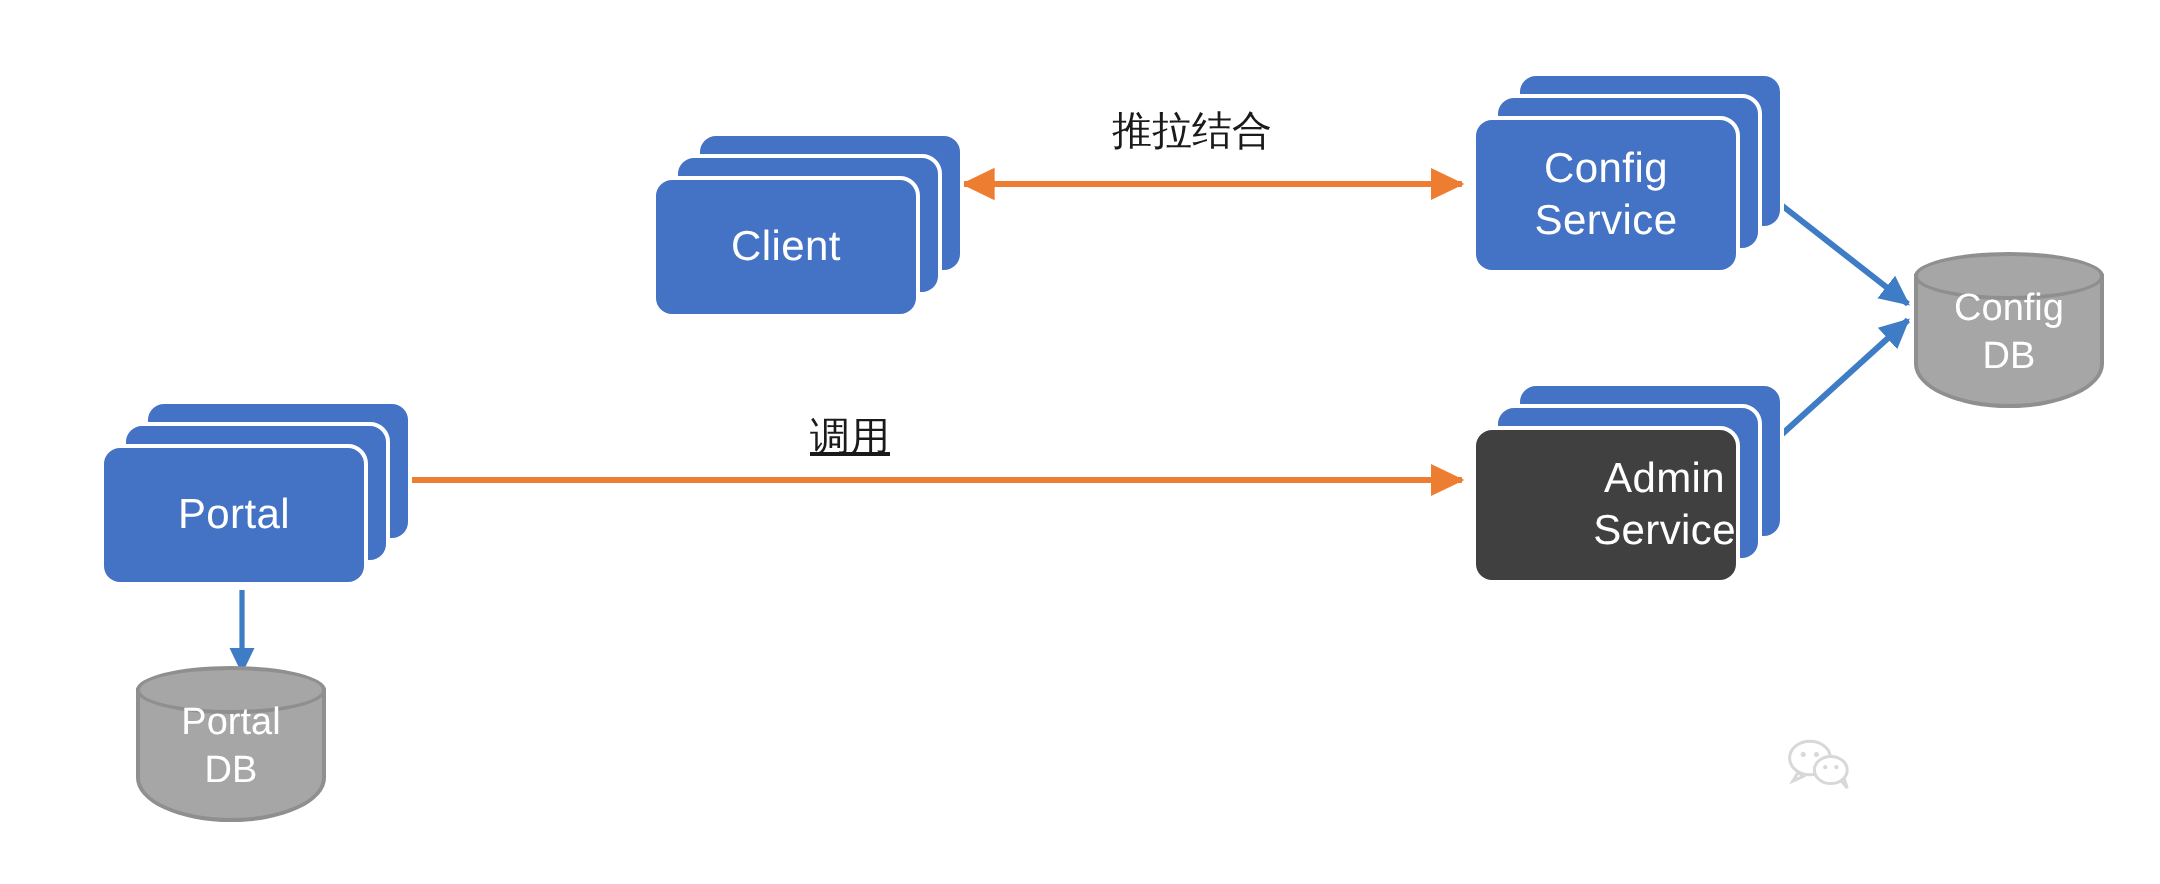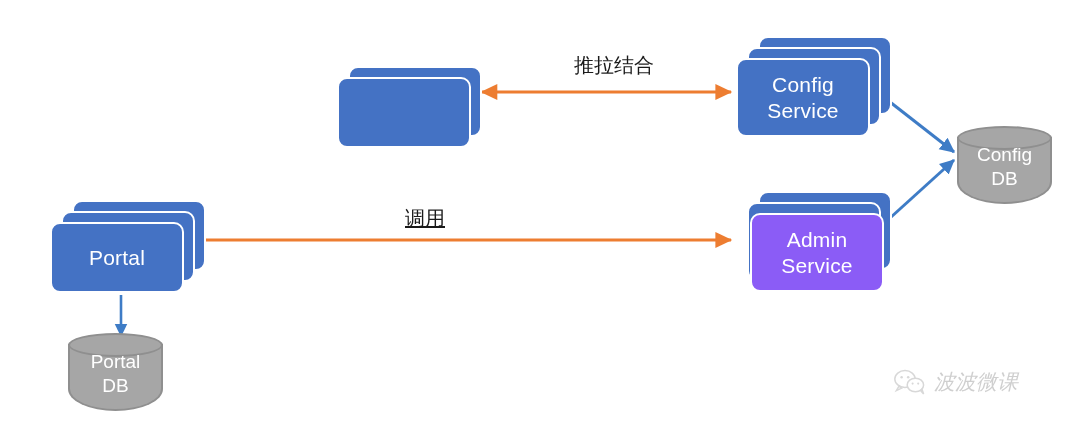--- a/index.html
+++ b/index.html
@@ -139,20 +139,23 @@
     <line x1="890" y1="102" x2="954" y2="152" stroke="#3E7CC6" stroke-width="3" marker-end="url(#arrow-blue-end)"></line>
 
     <line x1="890" y1="218" x2="954" y2="160" stroke="#3E7CC6" stroke-width="3" marker-end="url(#arrow-blue-end)"></line>
 
     <line x1="121" y1="295" x2="121" y2="336" stroke="#3E7CC6" stroke-width="2.6" marker-end="url(#arrow-blue-end)"></line>
   </svg>
 
   <div class="node" style="left:326px; top:66px; width:156px; height:93px;">
     <div class="layer back2" style="left:22px; top:0px;  width:134px; height:71px; background:#4472C4;"></div>
     <div class="layer back1" style="left:11px; top:11px; width:134px; height:71px; background:#4472C4;"></div>
+    <div class="layer front" style="left:0px;  top:22px; width:134px; height:71px; background:#4472C4;">
+      <span class="node-label">Client</span>
+    </div>
   </div>
 
   <div class="node" style="left:736px; top:36px; width:156px; height:101px;">
     <div class="layer back2" style="left:22px; top:0px;  width:134px; height:79px; background:#4472C4;"></div>
     <div class="layer back1" style="left:11px; top:11px; width:134px; height:79px; background:#4472C4;"></div>
     <div class="layer front" style="left:0px;  top:22px; width:134px; height:79px; background:#4472C4;">
       <span class="node-label">Config
 Service</span>
     </div>
   </div>
@@ -161,53 +164,52 @@
     <div class="layer back2" style="left:22px; top:0px;  width:134px; height:71px; background:#4472C4;"></div>
     <div class="layer back1" style="left:11px; top:11px; width:134px; height:71px; background:#4472C4;"></div>
     <div class="layer front" style="left:0px;  top:22px; width:134px; height:71px; background:#4472C4;">
       <span class="node-label">Portal</span>
     </div>
   </div>
 
   <div class="node" style="left:736px; top:191px; width:156px; height:101px;">
     <div class="layer back2" style="left:22px; top:0px;  width:134px; height:79px; background:#4472C4;"></div>
     <div class="layer back1" style="left:11px; top:11px; width:134px; height:79px; background:#4472C4;"></div>
-    <div class="layer front" style="left:14px;  top:22px; width:134px; height:79px; background:#8b5cf6;">
+    <div class="layer front" style="left:0px;  top:22px; width:134px; height:79px; background:#404040;justify-content:flex-end;">
       <span class="node-label">Admin
 Service</span>
     </div>
   </div>
 
   <div class="cylinder" style="left:957px; top:126px; width:95px; height:78px;">
     <div class="cyl-body" style="top:11px; width:95px; height:67px;"></div>
     <div class="cyl-top" style="width:95px; height:24px;"></div>
     <div class="cyl-label" style="top:17px;">Config
 DB</div>
   </div>
 
   <div class="cylinder" style="left:68px; top:333px; width:95px; height:78px;">
     <div class="cyl-body" style="top:11px; width:95px; height:67px;"></div>
     <div class="cyl-top" style="width:95px; height:24px;"></div>
     <div class="cyl-label" style="top:17px;">Portal
 DB</div>
   </div>
 
-  <div class="edge-label" style="left:574px; top:52px;">推拉结合</div>
+  <div class="edge-label" style="left:556px; top:52px;">推拉结合</div>
 
   <div class="edge-label" style="left:405px; top:205px;text-decoration:underline;">调用</div>
 
   <div class="watermark" style="left:893px; top:368px;">
     <svg width="34" height="28" viewBox="0 0 34 28" xmlns="http://www.w3.org/2000/svg">
 
       <ellipse cx="12" cy="11" rx="10.2" ry="8.4" fill="none" stroke="#d8d8d8" stroke-width="1.5"></ellipse>
       <path d="M6,18.2 L3.4,22.6 L8.6,20.2 Z" fill="none" stroke="#d8d8d8" stroke-width="1.5"></path>
       <circle cx="8.6" cy="9.2" r="1.25" fill="#d8d8d8"></circle>
       <circle cx="15.2" cy="9.2" r="1.25" fill="#d8d8d8"></circle>
 
       <ellipse cx="22.4" cy="17" rx="8.2" ry="6.8" fill="#ffffff" stroke="#d8d8d8" stroke-width="1.5"></ellipse>
       <path d="M27.6,22.4 L30.6,26 L29,21.2 Z" fill="#ffffff" stroke="#d8d8d8" stroke-width="1.5"></path>
       <circle cx="19.6" cy="15.6" r="1.05" fill="#d8d8d8"></circle>
       <circle cx="25.2" cy="15.6" r="1.05" fill="#d8d8d8"></circle>
     </svg>
-    <span class="wm-text">波波微课</span>
   </div>
 
 </div>
 
 </body></html>

